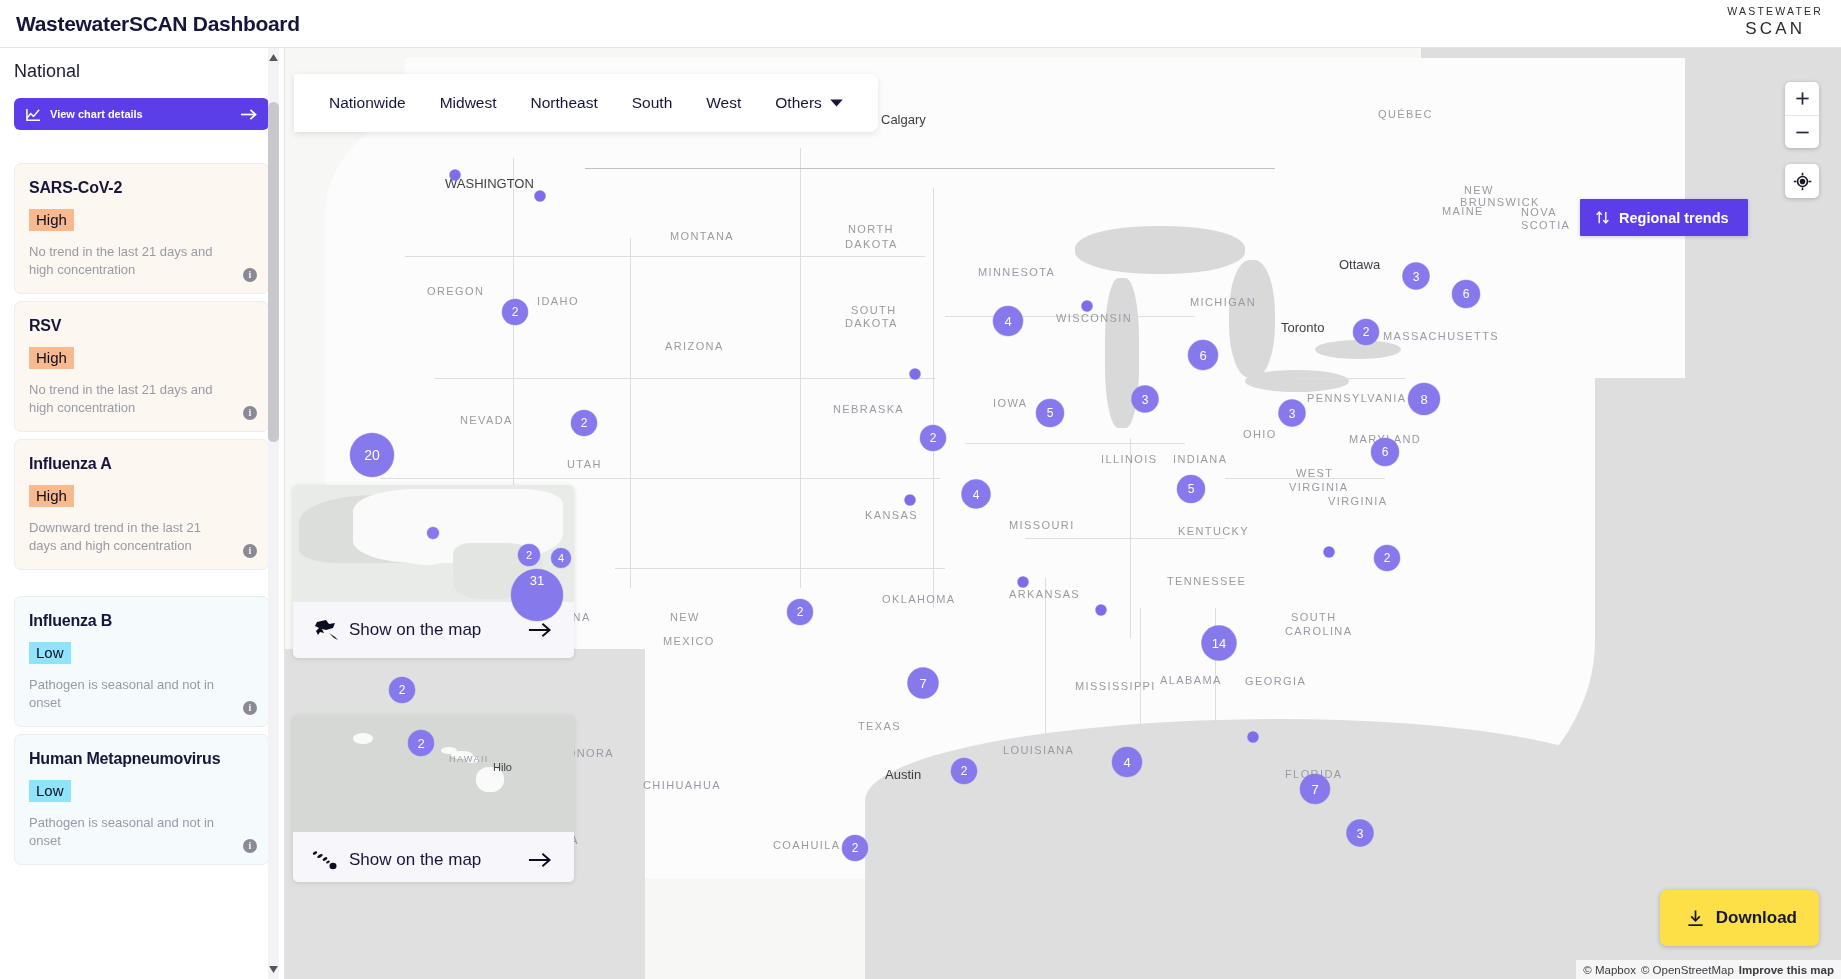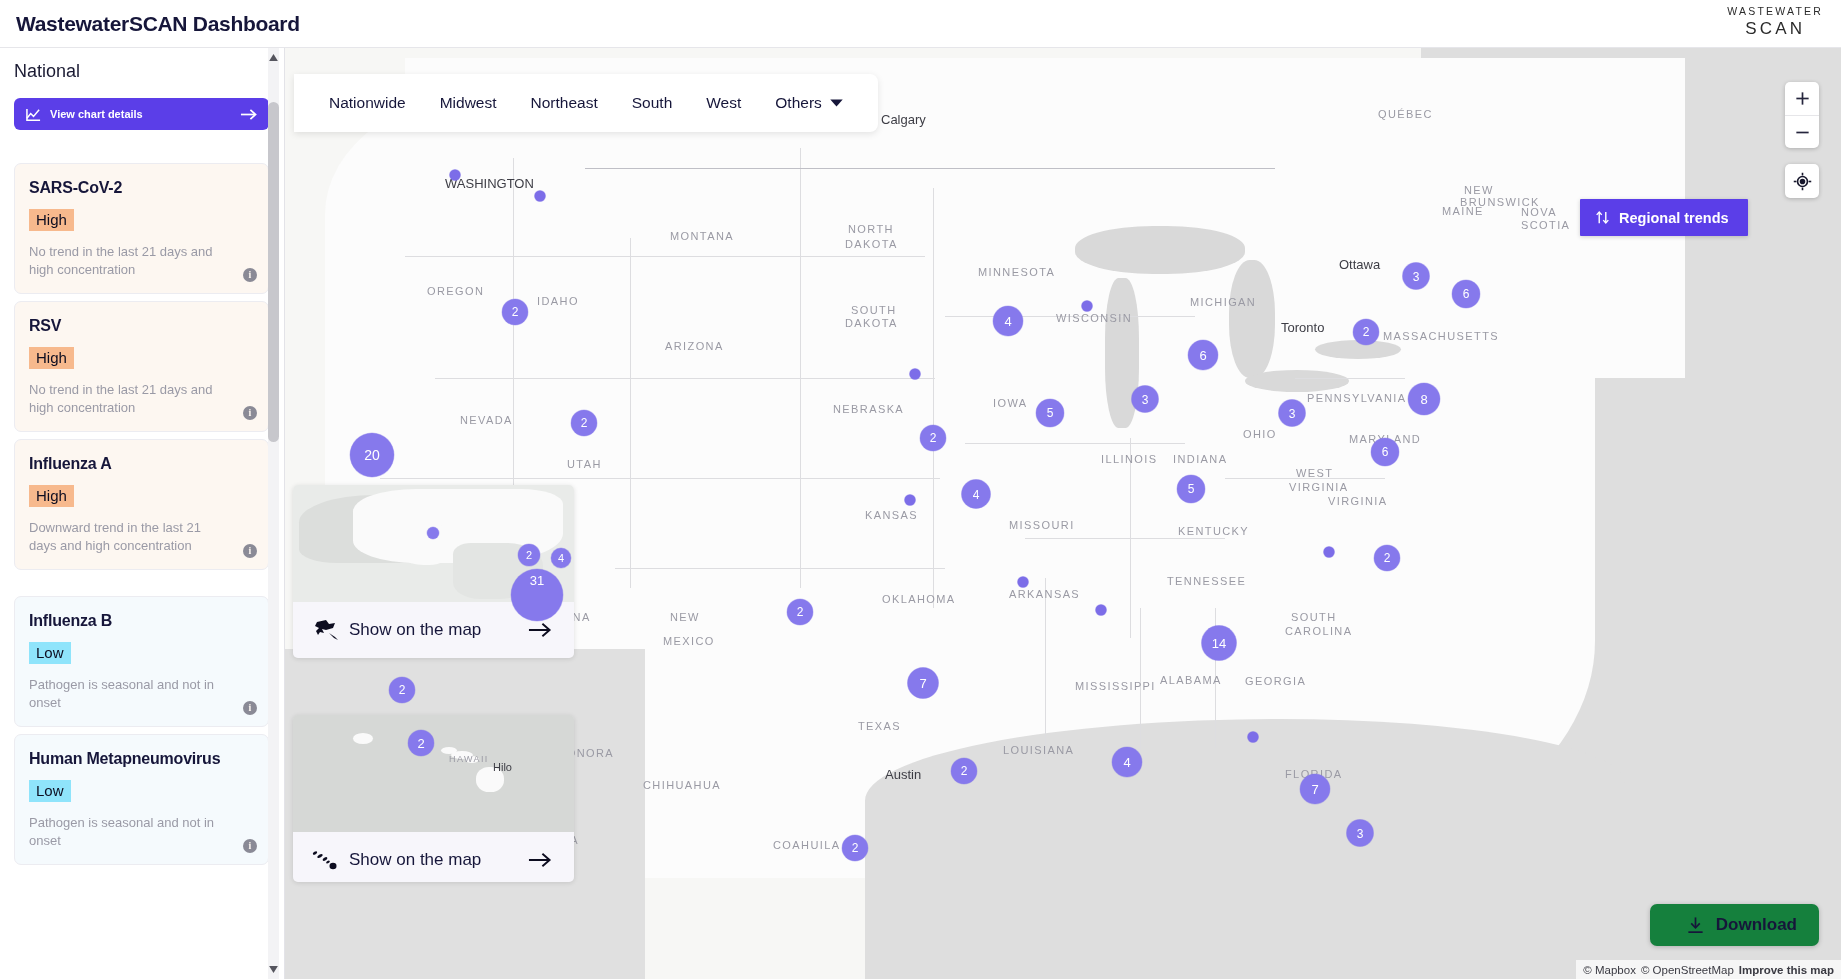--- a/index.html
+++ b/index.html
@@ -224,22 +224,22 @@
     height: 56px; background: #f7f6fb;
     display: flex; align-items: center; cursor: pointer;
   }
   .inset-bar .glyph { margin-left: 16px; width: 34px; display:flex; justify-content:center; }
   .inset-bar .lbl { margin-left: 6px; font-size: 17px; color: #16163a; }
   .inset-bar .arr { margin-left: auto; margin-right: 22px; display:flex; }
 
   
   #download-btn {
     position: absolute; right: 22px; bottom: 33px;
-    height: 42px; padding: 0 22px 0 36px;
-    background: #15803d; border: none; border-radius: 7px;
+    height: 56px; padding: 0 22px 0 26px;
+    background: #fde047; border: none; border-radius: 7px;
     font-size: 17px; font-weight: bold; color: #16163a;
     display: flex; align-items: center; gap: 11px; cursor: pointer;
     box-shadow: 0 1px 5px rgba(0,0,0,0.22);
     font-family: "Liberation Sans", sans-serif; z-index: 20;
   }
   #attribution {
     position: absolute; right: 0; bottom: 0; height: 19px;
     background: rgba(255,255,255,0.72);
     display: flex; align-items: center; gap: 5px;
     padding: 0 7px; font-size: 11.5px; color: #3a3a42; z-index: 20;

